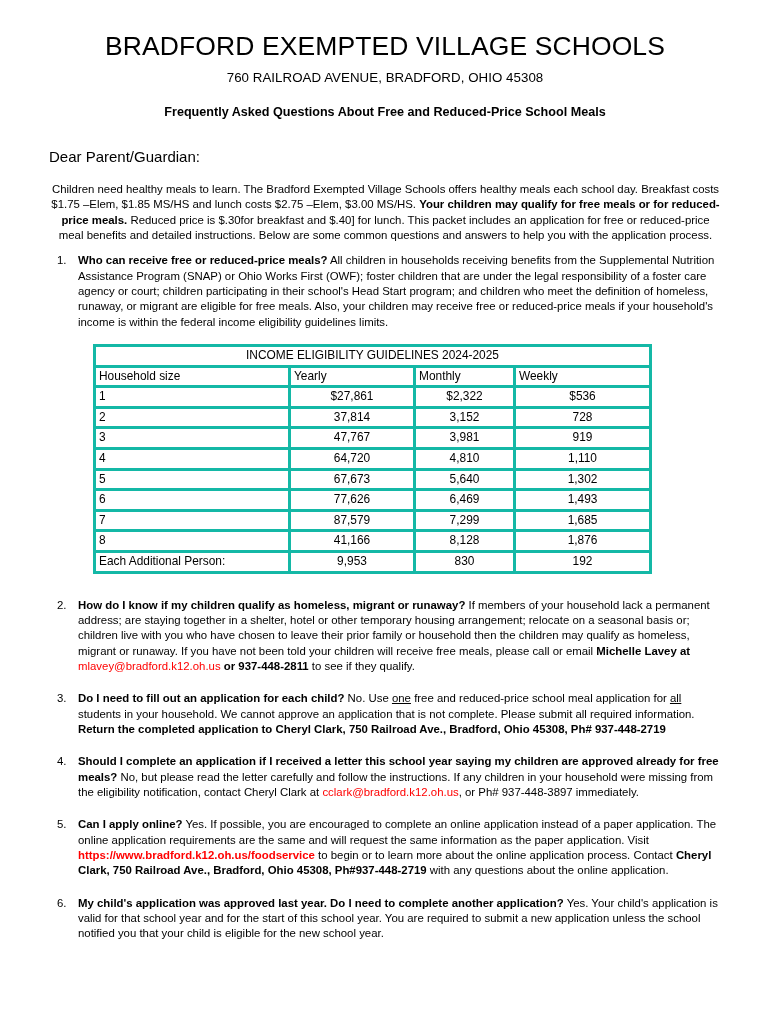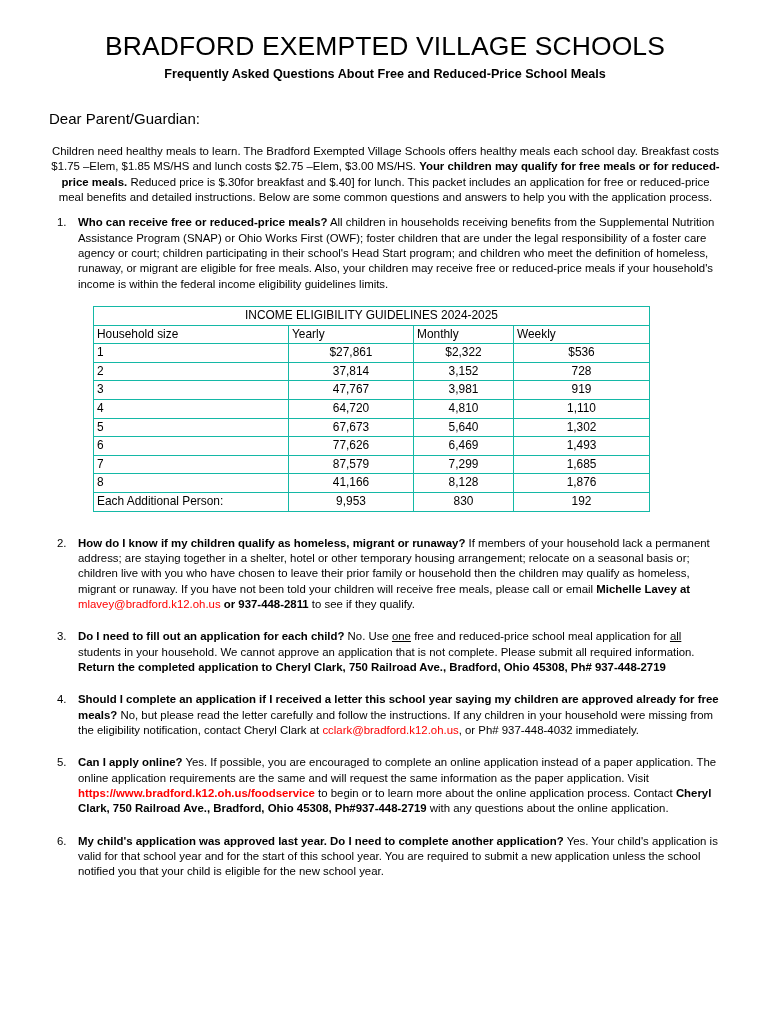--- a/index.html
+++ b/index.html
@@ -37,21 +37,21 @@
     text-align: center;
     font-size: 13.3px;
     font-weight: 400;
     letter-spacing: 0.05px;
     margin: 9px 0 0 0;
   }
   .doc-subtitle {
     text-align: center;
     font-size: 12.6px;
     font-weight: bold;
-    margin: 6px 0 0 0;
+    margin: 20px 0 0 0;
   }
 
   
   .salutation {
     font-size: 15px;
     margin: 29px 0 0 1px;
   }
   .intro {
     font-size: 11.4px;
     line-height: 1.345;
@@ -86,21 +86,21 @@
   .table-wrap {
     margin: 14px 0 0 45px;
   }
   table.eligibility {
     border-collapse: collapse;
     width: 556px;
     table-layout: fixed;
     font-size: 11.9px;
   }
   table.eligibility td {
-    border: 1px solid #14b8a6;
+    border: 3px solid #14b8a6;
     padding: 0px 3px;
     height: 17.6px;
     line-height: 17.6px;
     vertical-align: middle;
     white-space: nowrap;
   }
   td.title-cell {
     text-align: center;
     border-bottom: 1px solid #000000;
   }
@@ -120,20 +120,21 @@
     font-weight: bold;
   }
 </style>
 </head>
 <body>
 
 <div class="page">
 
   <div>
     <div class="school-name">BRADFORD EXEMPTED VILLAGE SCHOOLS</div>
+    <div class="school-address">760 RAILROAD AVENUE, BRADFORD, OHIO 45308</div>
     <div class="doc-subtitle">Frequently Asked Questions About Free and Reduced-Price School Meals</div>
   </div>
 
   <div class="salutation">Dear Parent/Guardian:</div>
 
   <p class="intro"><span>Children need healthy meals to learn. The Bradford Exempted Village Schools offers healthy meals each school day. Breakfast costs $1.75 –Elem, $1.85 MS/HS and lunch costs $2.75 –Elem, $3.00 MS/HS.</span> <b>Your children may qualify for free meals or for reduced-price meals.</b> <span>Reduced price is $.30for breakfast and $.40] for lunch. This packet includes an application for free or reduced-price meal benefits and detailed instructions. Below are some common questions and answers to help you with the application process.</span></p>
 
   <ol class="faq">
 
     <li class="q1">
@@ -238,21 +239,21 @@
       <span>free and reduced-price school meal application for</span>
       <u>all</u>
       <span>students in your household. We cannot approve an application that is not complete. Please submit all required information.</span>
       <b>Return the completed application to Cheryl Clark, 750 Railroad Ave., Bradford, Ohio 45308, Ph# 937-448-2719</b>
     </li>
 
     <li style="margin-top:17px;">
       <span class="num">4.</span>
       <b>Should I complete an application if I received a letter this school year saying my children are approved already for free meals?</b>
       <span>No, but please read the letter carefully and follow the instructions. If any children in your household were missing from the eligibility notification, contact Cheryl Clark at</span>
-      <span class="link-red">cclark@bradford.k12.oh.us</span><span>, or Ph# 937-448-4032 immediately.</span>
+      <span class="link-red">cclark@bradford.k12.oh.us</span><span>, or Ph# 937-448-3897 immediately.</span>
     </li>
 
     <li style="margin-top:17px;">
       <span class="num">5.</span>
       <b>Can I apply online?</b>
       <span>Yes. If possible, you are encouraged to complete an online application instead of a paper application. The online application requirements are the same and will request the same information as the paper application. Visit</span>
       <span class="link-red-bold">https://www.bradford.k12.oh.us/foodservice</span>
       <span>to begin or to learn more about the online application process. Contact</span>
       <b>Cheryl Clark, 750 Railroad Ave., Bradford, Ohio 45308, Ph#937-448-2719</b>
       <span>with any questions about the online application.</span>

